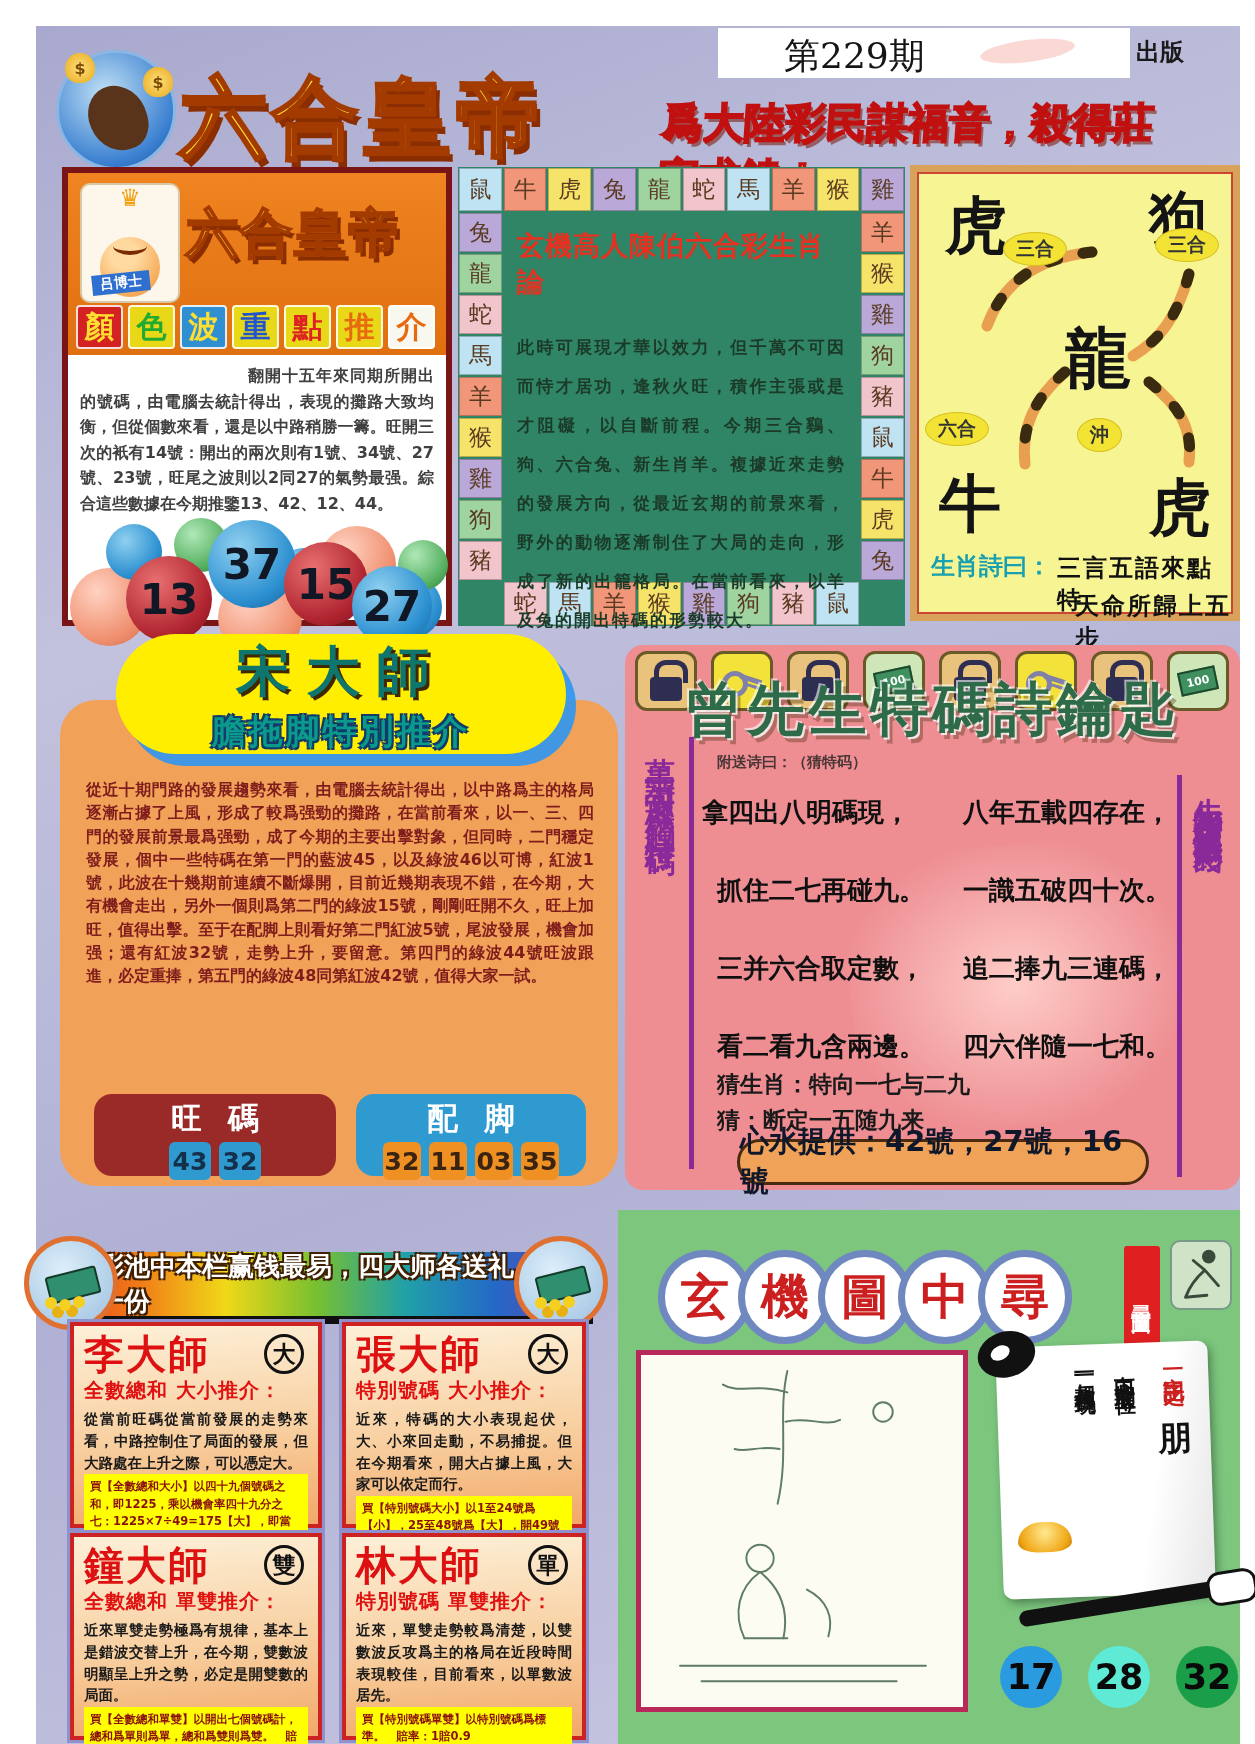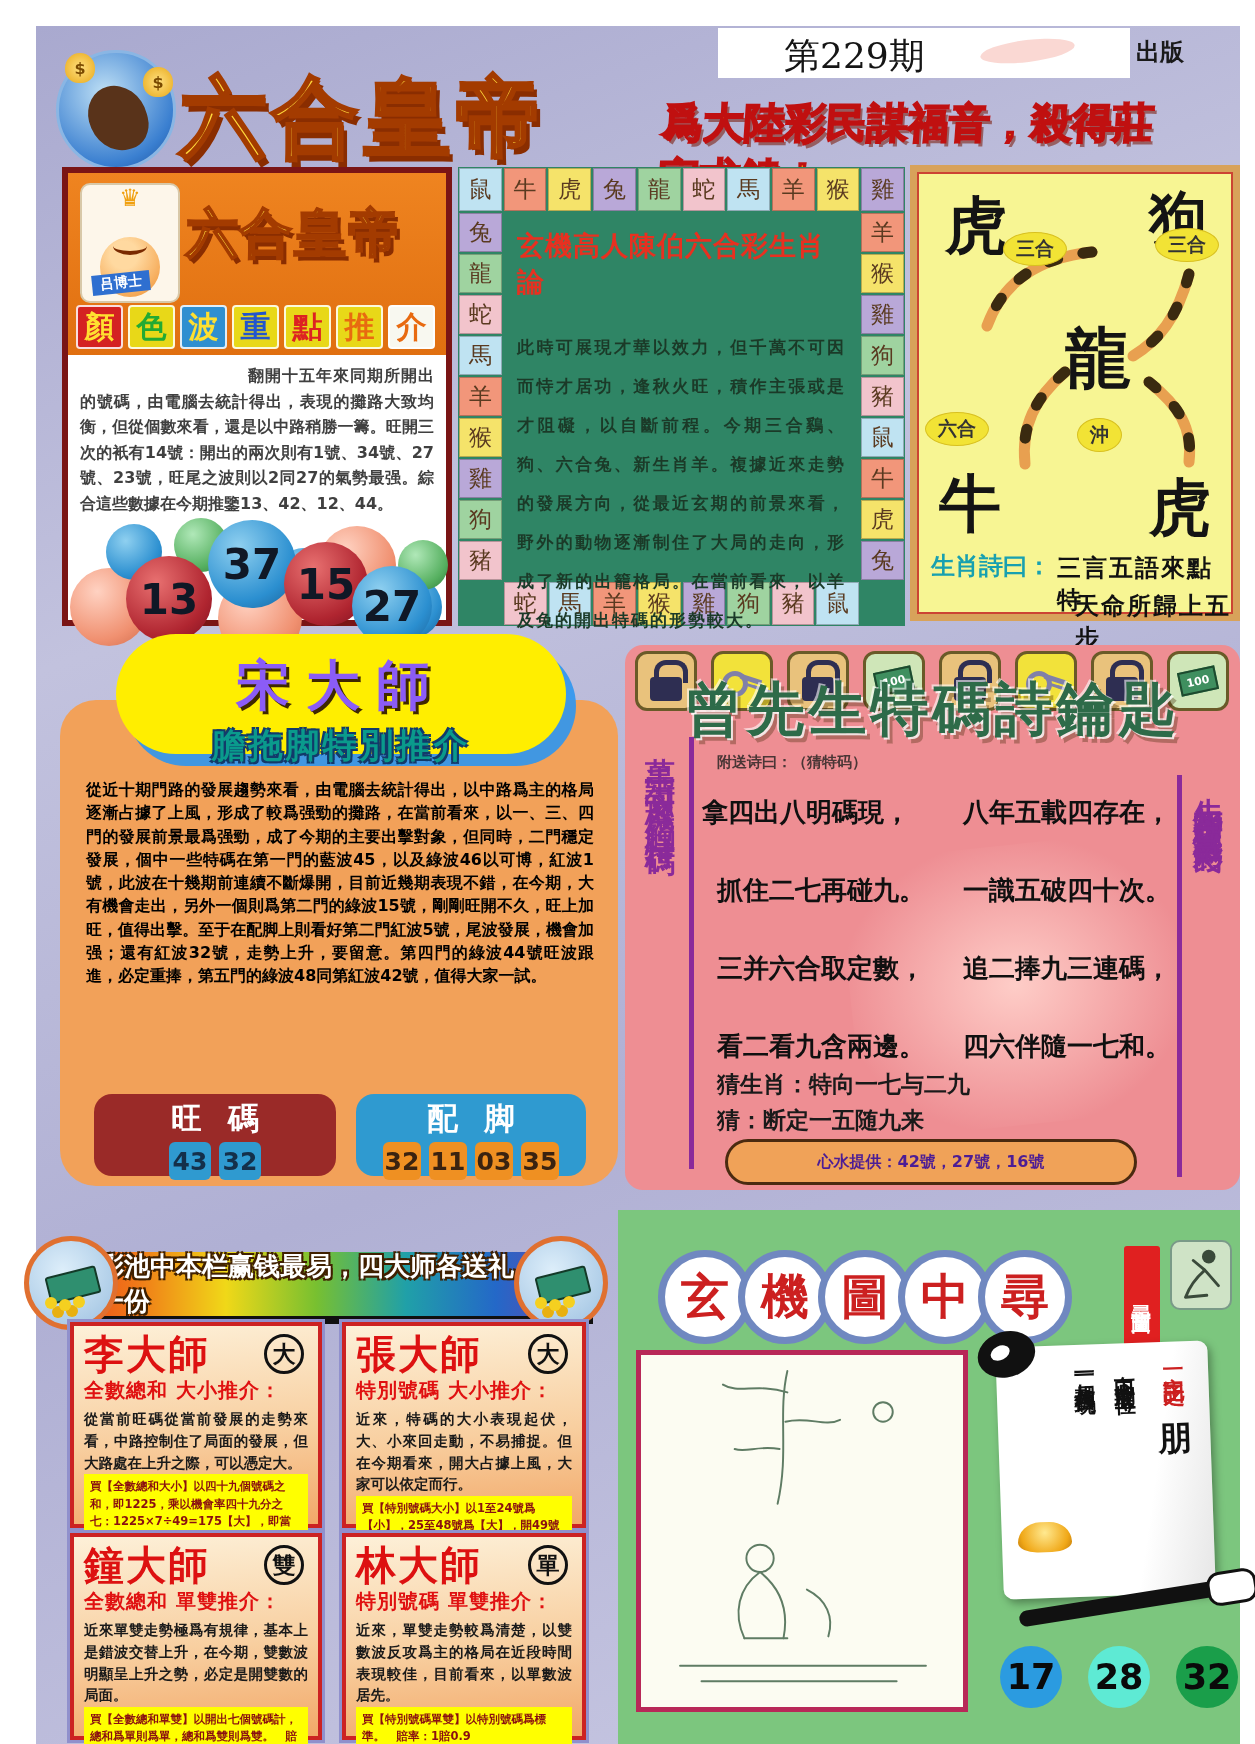--- a/index.html
+++ b/index.html
@@ -80,27 +80,27 @@
   .zchar{position:absolute;font-family:"DejaVu Serif",serif;font-weight:700;color:#141414}
   .oval{position:absolute;background:#f2e335;border:1px solid #d8c020;border-radius:50%;
       padding:3px 12px;font-size:19px;font-weight:700;color:#333}
   .z-poem-label{position:absolute;left:14px;top:378px;color:#18a0b0;font-size:24px;font-weight:900}
   .z-line{position:absolute;font-size:24px;font-weight:700;color:#111;
       font-family:"DejaVu Serif",serif;letter-spacing:2px}
 
   
   .song-banner{left:116px;top:634px;width:450px;height:120px;border-radius:60px;background:#ffee00;
       box-shadow:10px 12px 0 rgba(45,150,240,.9);text-align:center;z-index:5}
-  .sb-title{font-size:54px;font-weight:900;color:#8b5cf6;letter-spacing:16px;margin-top:16px;
+  .sb-title{font-size:54px;font-weight:900;color:#0f766e;letter-spacing:16px;margin-top:2px;
       text-shadow:3px 3px 0 #3f2800}
   .sb-sub{font-size:34px;font-weight:900;color:#0a9a8c;letter-spacing:3px;
       text-shadow:-2px -2px 0 #123a6a,2px -2px 0 #123a6a,-2px 2px 0 #123a6a,2px 2px 0 #123a6a}
   .orange-panel{left:60px;top:700px;width:558px;height:486px;border-radius:36px;background:#f2a159}
   .op-body{position:absolute;left:26px;top:78px;width:508px;font-size:16px;font-weight:800;
-      line-height:23.3px;color:#000000;text-align:justify}
+      line-height:23.3px;color:#7f1d1d;text-align:justify}
   .numbox{position:absolute;border-radius:18px;text-align:center;padding-top:4px}
   .wang-box{left:34px;top:394px;width:242px;height:82px;background:#9a2a28}
   .pei-box{left:296px;top:394px;width:230px;height:82px;background:#2f9ad0}
   .box-label{color:#fff;font-size:31px;font-weight:900;letter-spacing:26px;text-indent:26px}
   .numrow{display:flex;justify-content:center;gap:8px;margin-top:2px}
   .sq{width:42px;height:38px;border-radius:6px;display:flex;align-items:center;justify-content:center;
       font-size:25px;font-weight:900}
   .sq-blue{background:#2f9ad0;color:#14304a}
   .sq-orange{background:#ef9022;color:#3a2310;width:38px}
 
@@ -130,23 +130,23 @@
       transform:rotate(-6deg);
       background:radial-gradient(rgba(255,208,202,.95),rgba(238,142,147,0) 75%)}
   .vtext{writing-mode:vertical-rl;font-size:30px;font-weight:900;color:#8a2a9a}
   .pk-leftv{position:absolute;left:14px;top:88px;height:445px;letter-spacing:9px}
   .pk-rightv{position:absolute;left:562px;top:128px;height:412px;letter-spacing:5px}
   .vbar{position:absolute;width:5px;background:#8a2a9a}
   .pk-note{position:absolute;left:92px;top:108px;font-size:15px;font-weight:700;color:#4a3636}
   .pk-poem{position:absolute;font-size:26px;font-weight:900;color:#101010;z-index:2}
   .pk-guess{position:absolute;left:92px;font-size:23px;font-weight:700;color:#1a1a1a;
       font-family:"DejaVu Serif",serif;z-index:2}
-  .tips-box{position:absolute;left:100px;top:494px;width:412px;height:46px;background:#f0a258;
+  .tips-box{position:absolute;left:112px;top:494px;width:412px;height:46px;background:#f0a258;
       border:3px solid #4a2a10;border-radius:23px;display:flex;align-items:center;
-      justify-content:center;font-size:16px;font-weight:800;color:#4c1d95;z-index:2}
+      justify-content:center;font-size:29px;font-weight:800;color:#0f172a;z-index:2}
 
   
   .banner3{left:46px;top:1252px;width:540px;height:64px;display:flex;align-items:center;
       justify-content:center;box-shadow:7px 8px 0 #101010;
       background:linear-gradient(90deg,#e83c1c,#f07818,#f0d818,#78c030,#20a0a8,#2468c8,#7040a8)}
   .b3-text{font-size:26px;font-weight:900;color:#fff;text-align:left;padding:0 52px;
       text-shadow:-2px -2px 0 #402000,2px -2px 0 #402000,-2px 2px 0 #402000,2px 2px 0 #402000}
   .medal{position:absolute;width:94px;height:94px;border-radius:50%;border:5px solid #e07030;
       background:radial-gradient(circle at 40% 35%,#ddeefa,#9cc0e0)}
   .medal::before{content:"";position:absolute;left:18px;top:30px;width:48px;height:24px;

